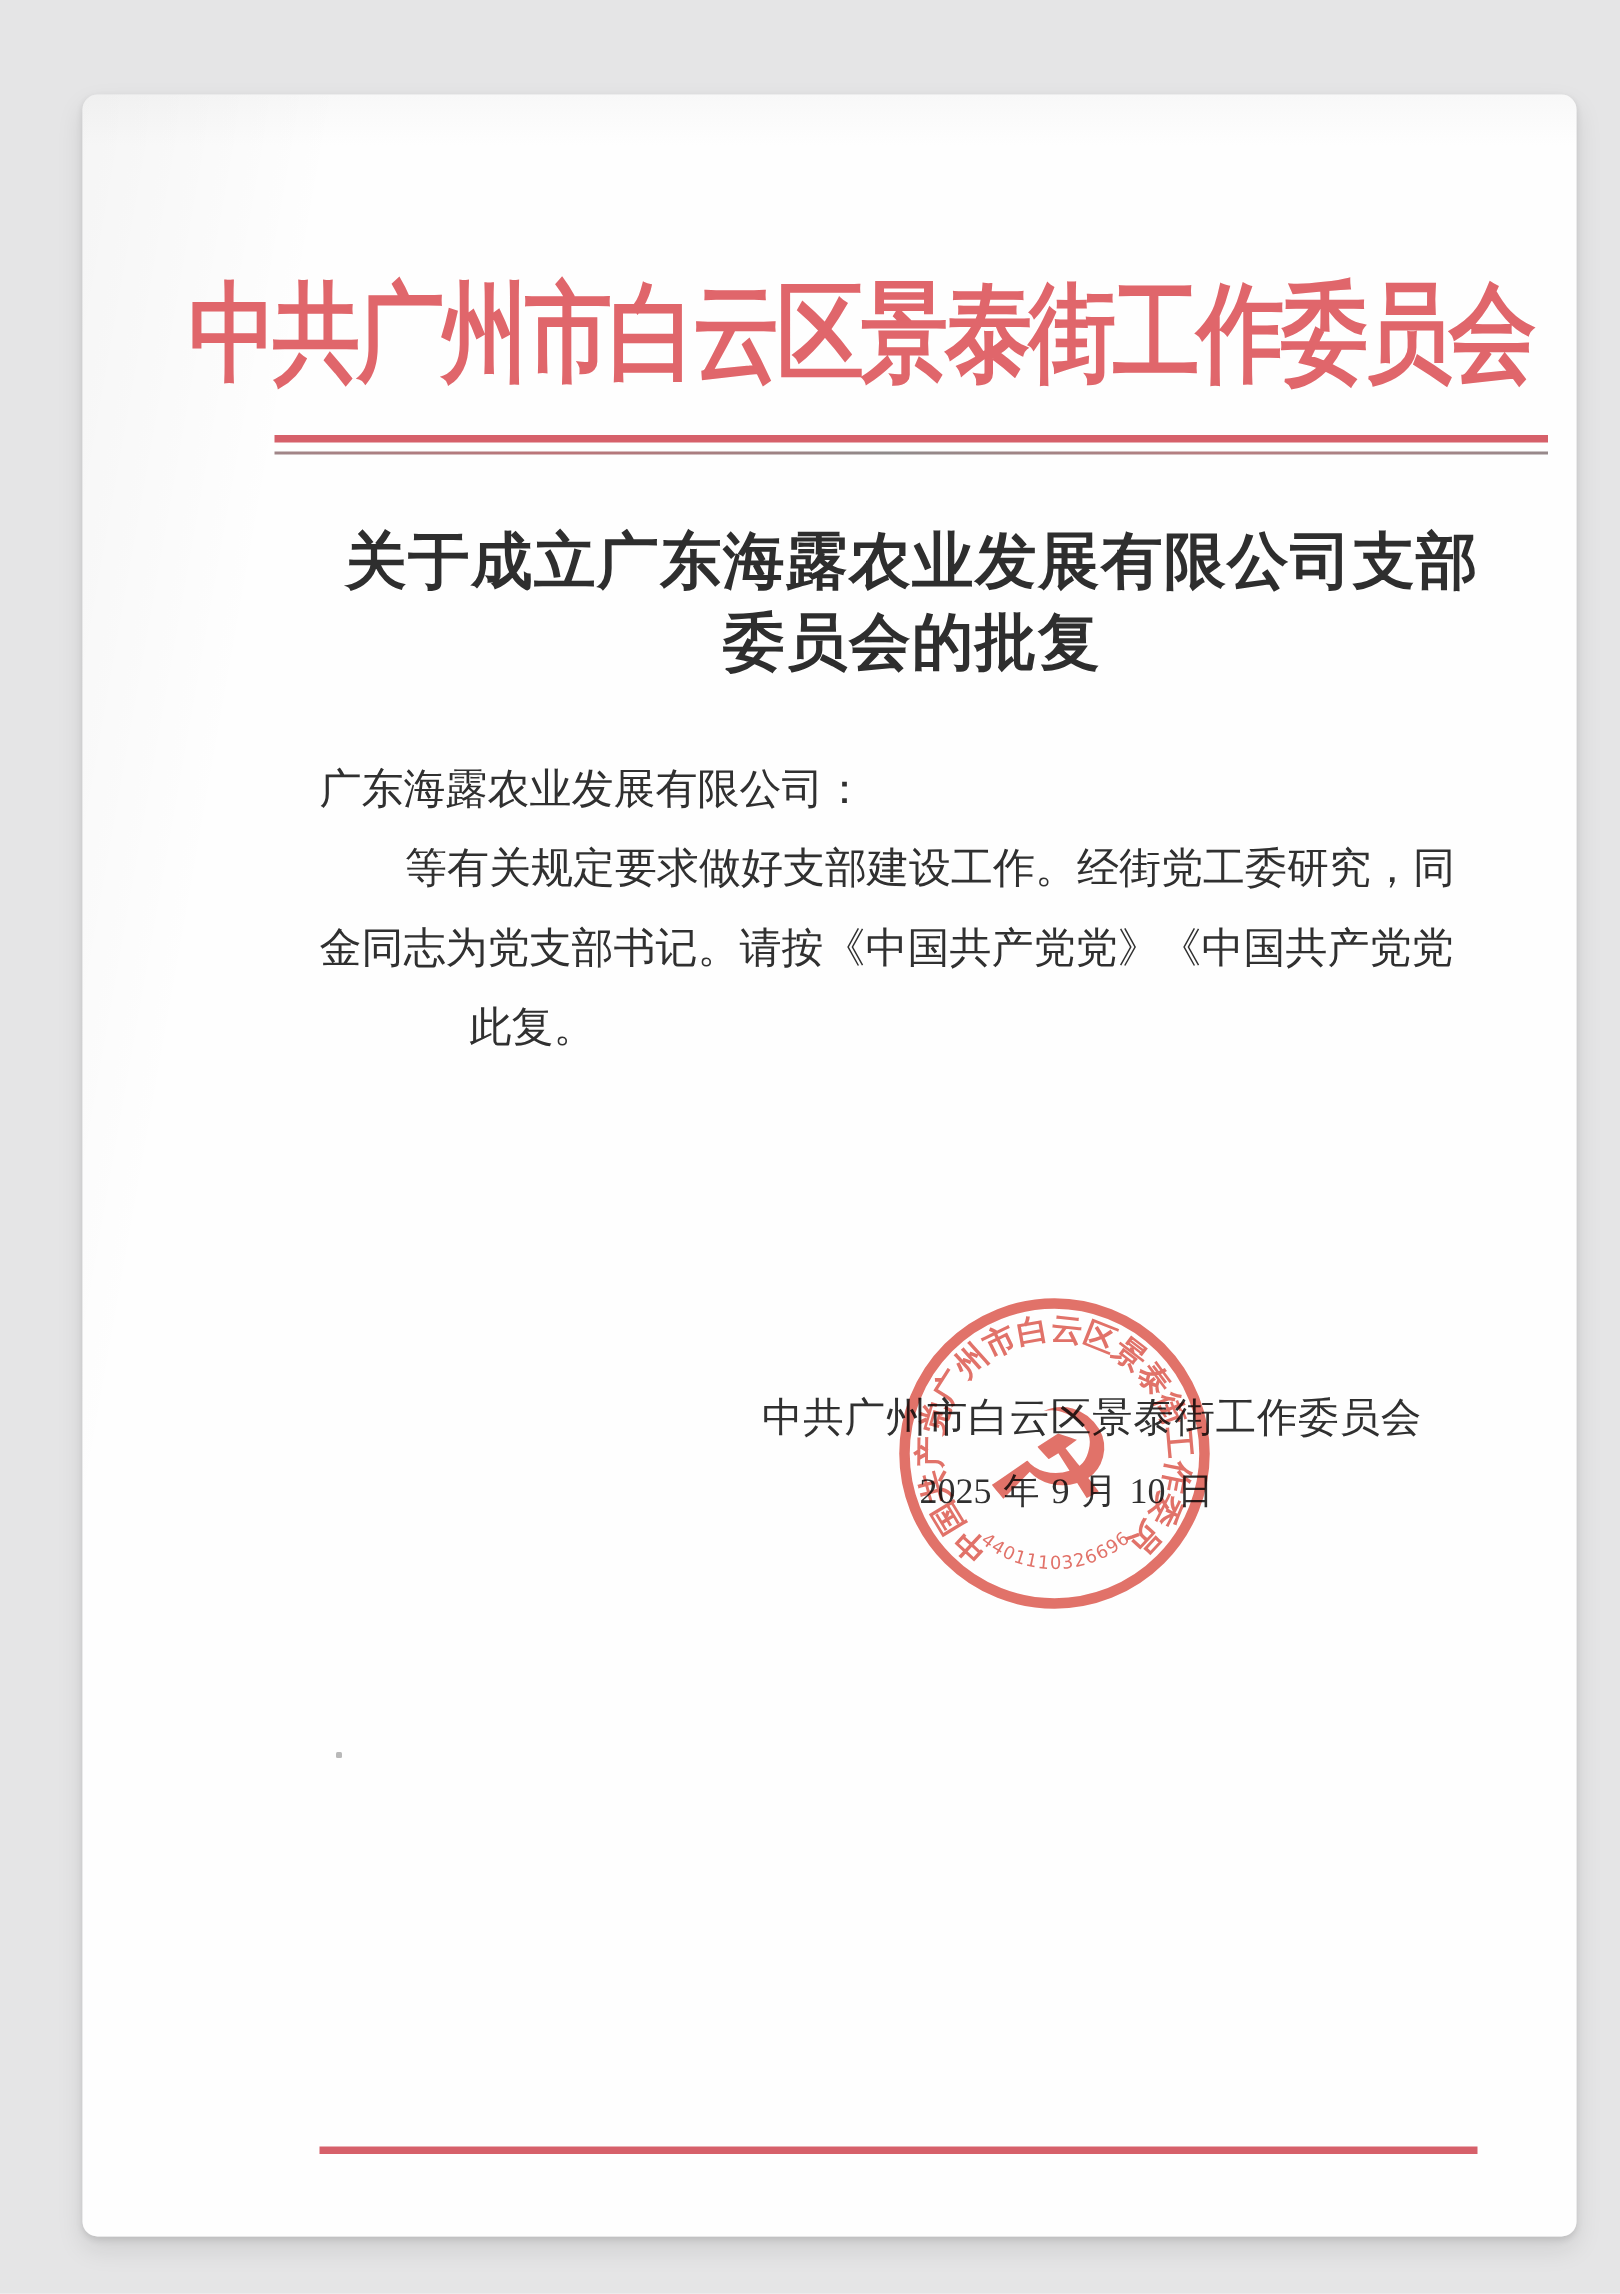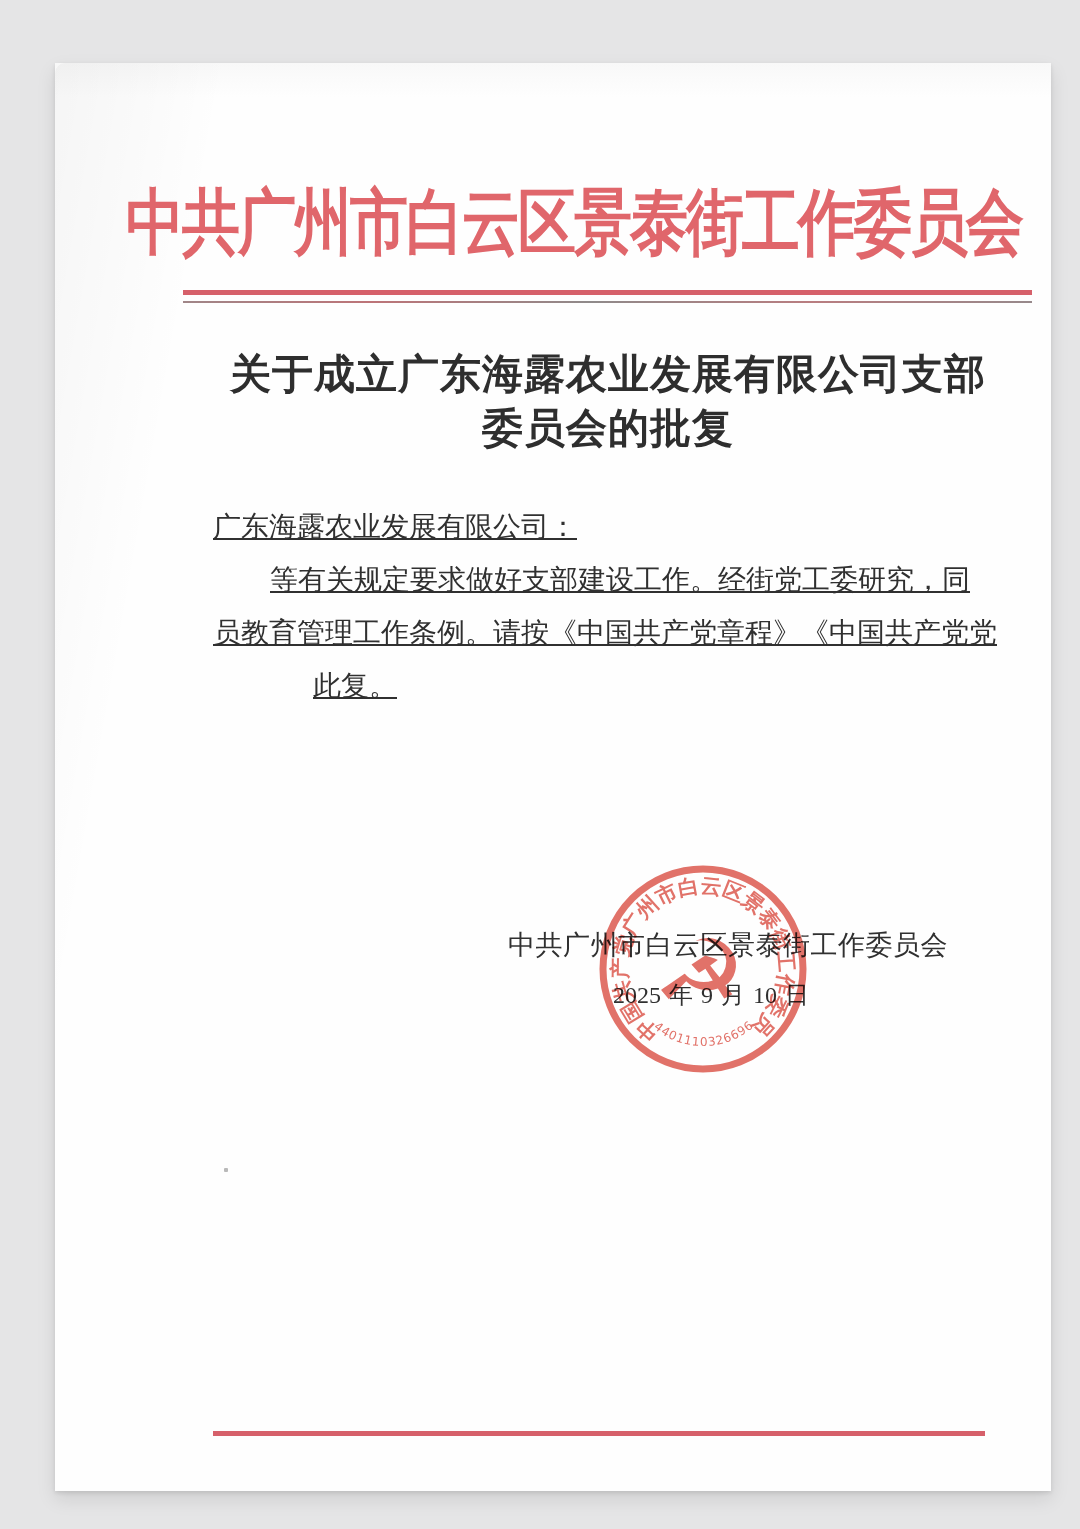--- a/index.html
+++ b/index.html
@@ -5,21 +5,21 @@
   html,body{margin:0;padding:0;}
   body{
     width:1080px;height:1529px;position:relative;overflow:hidden;
     background:#e5e5e6;
     font-family:"Liberation Serif","DejaVu Serif",serif;
   }
   .page{position:absolute;inset:0;}
   .paper{
     position:absolute;left:55px;top:63px;width:996px;height:1428px;
     background:linear-gradient(180deg,#f8f8f8 0px,#fefefe 34px,#fefefe 100%);
-    border-radius:0;
+    border-radius:10px;
     box-shadow:0 2px 4px rgba(0,0,0,.10),0 8px 18px rgba(0,0,0,.10);
   }
   .paper::before{ 
     content:"";position:absolute;inset:0;border-radius:10px;
     background:linear-gradient(100deg,rgba(0,0,0,.035),rgba(0,0,0,0) 14%);
     pointer-events:none;
   }
   .letterhead{
     position:absolute;left:55px;top:124px;width:996px;
     text-align:center;
@@ -35,21 +35,21 @@
     background:linear-gradient(90deg,#a08688 0%,#bd7478 22%,#8f8a8a 48%,#b97d80 74%,#97898b 100%);}
   .doc-title{
     position:absolute;left:55px;top:284px;width:996px;
     text-align:center;font-weight:bold;font-size:41px;line-height:54px;
     letter-spacing:1px;color:#2e2e2e;
   }
   .doc-body{
     position:absolute;left:158px;top:437px;width:800px;
     font-size:28px;line-height:53px;color:#303030;
   }
-  .doc-body .line{white-space:nowrap;text-decoration:underline;}
+  .doc-body .line{white-space:nowrap;}
   .doc-body .indent{text-indent:57px;}
   .doc-body .closing{text-indent:100px;}
   .signature{
     position:absolute;left:453px;top:866px;
     font-size:27px;line-height:1.2;letter-spacing:.5px;color:#303030;white-space:nowrap;
   }
   .date{
     position:absolute;left:558px;top:918px;
     font-size:24px;line-height:1.2;word-spacing:2px;color:#303030;white-space:nowrap;
   }
@@ -75,21 +75,21 @@
     <div class="rule-thin"></div>
 
     <div class="doc-title">
       <div>关于成立广东海露农业发展有限公司支部</div>
       <div>委员会的批复</div>
     </div>
 
     <div class="doc-body">
       <div class="line">广东海露农业发展有限公司：</div>
       <div class="line indent">等有关规定要求做好支部建设工作。经街党工委研究，同</div>
-      <div class="line">员教育管理工作条例。请按《中国共产党章程》《中国共产党党</div>
+      <div class="line">金同志为党支部书记。请按《中国共产党党》《中国共产党党</div>
       <div class="line closing">此复。</div>
     </div>
 
     <div class="signature">中共广州市白云区景泰街工作委员会</div>
     <div class="date">2025 年 9 月 10 日</div>
 
     <svg class="stamp" viewBox="0 0 232 232" xmlns="http://www.w3.org/2000/svg">
       <defs>
         <path id="ringPath" d="M 72.4 178.2 A 76 76 0 1 1 159.6 178.2"></path>
         <path id="numPath" d="M 66.5 175.0 A 77 77 0 0 0 165.5 175.0"></path>

